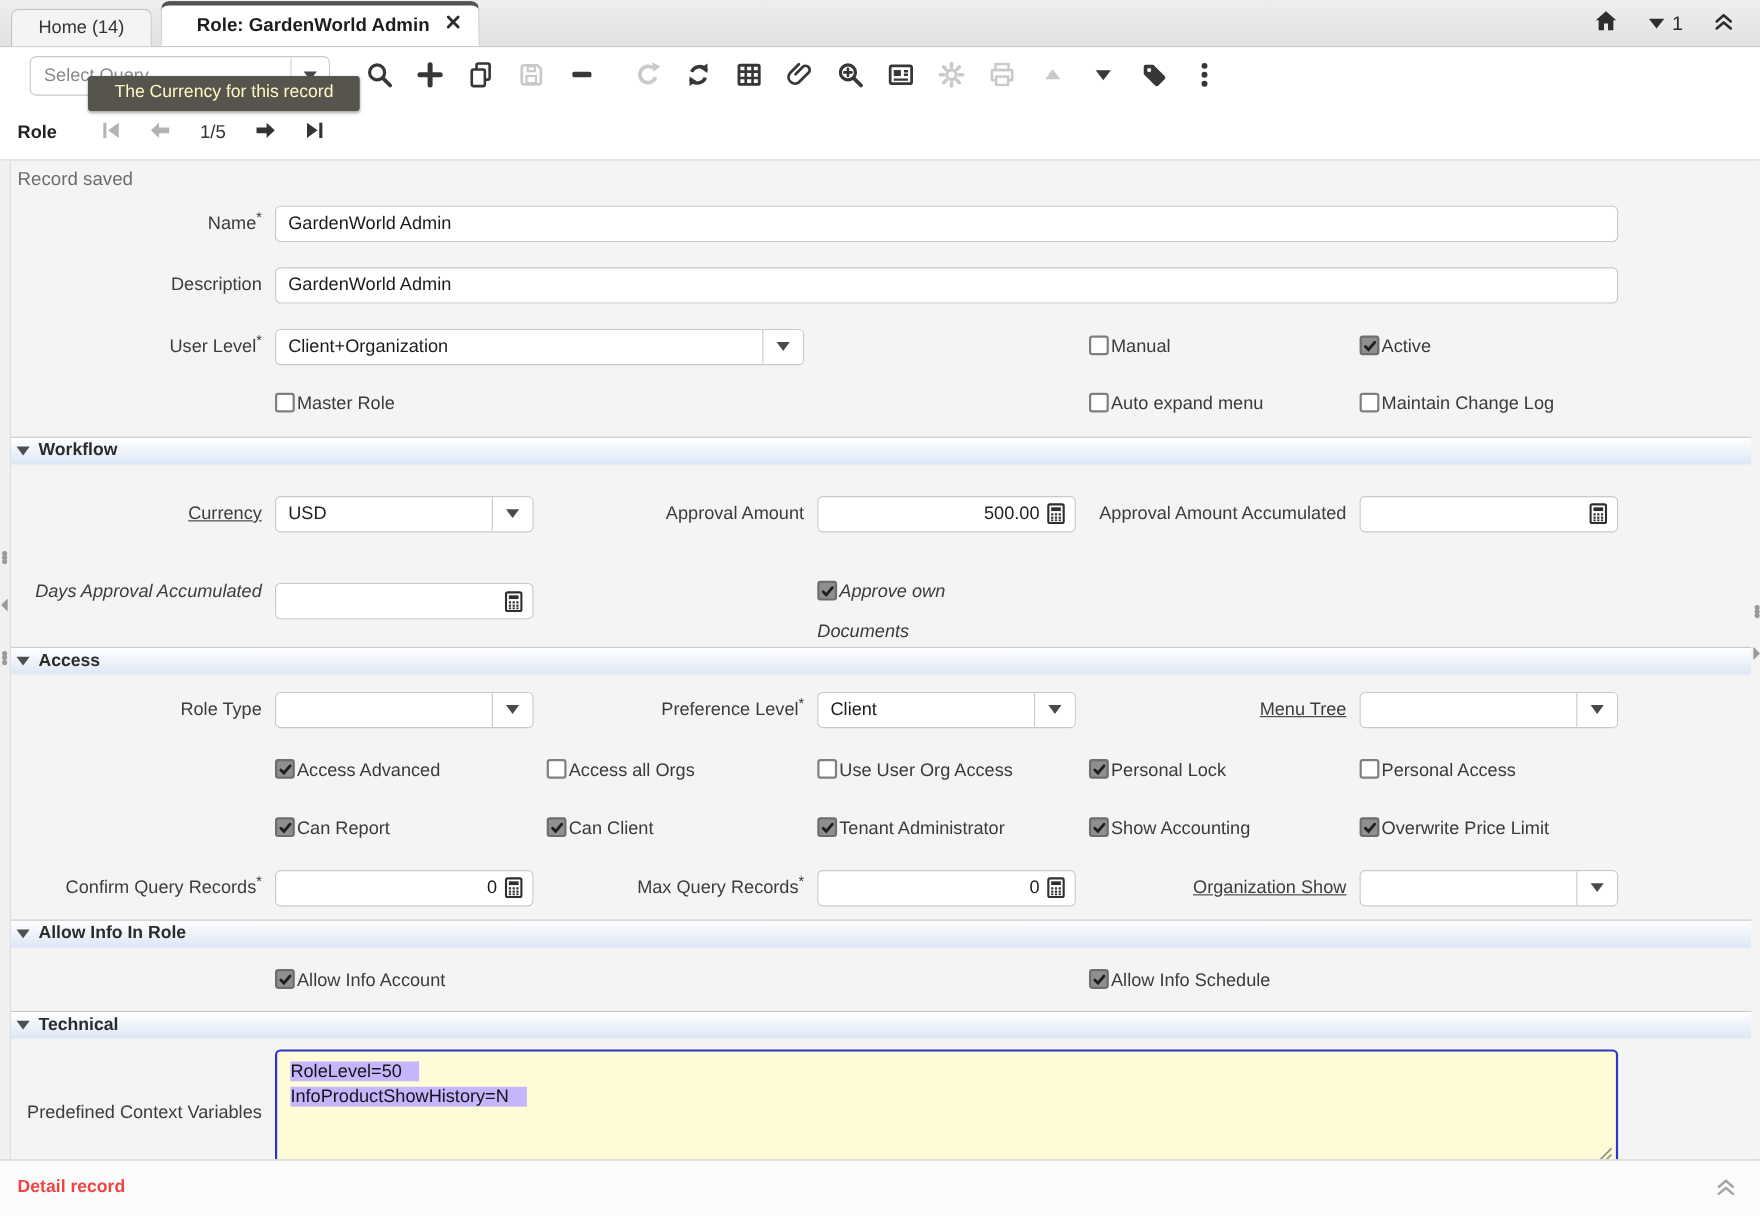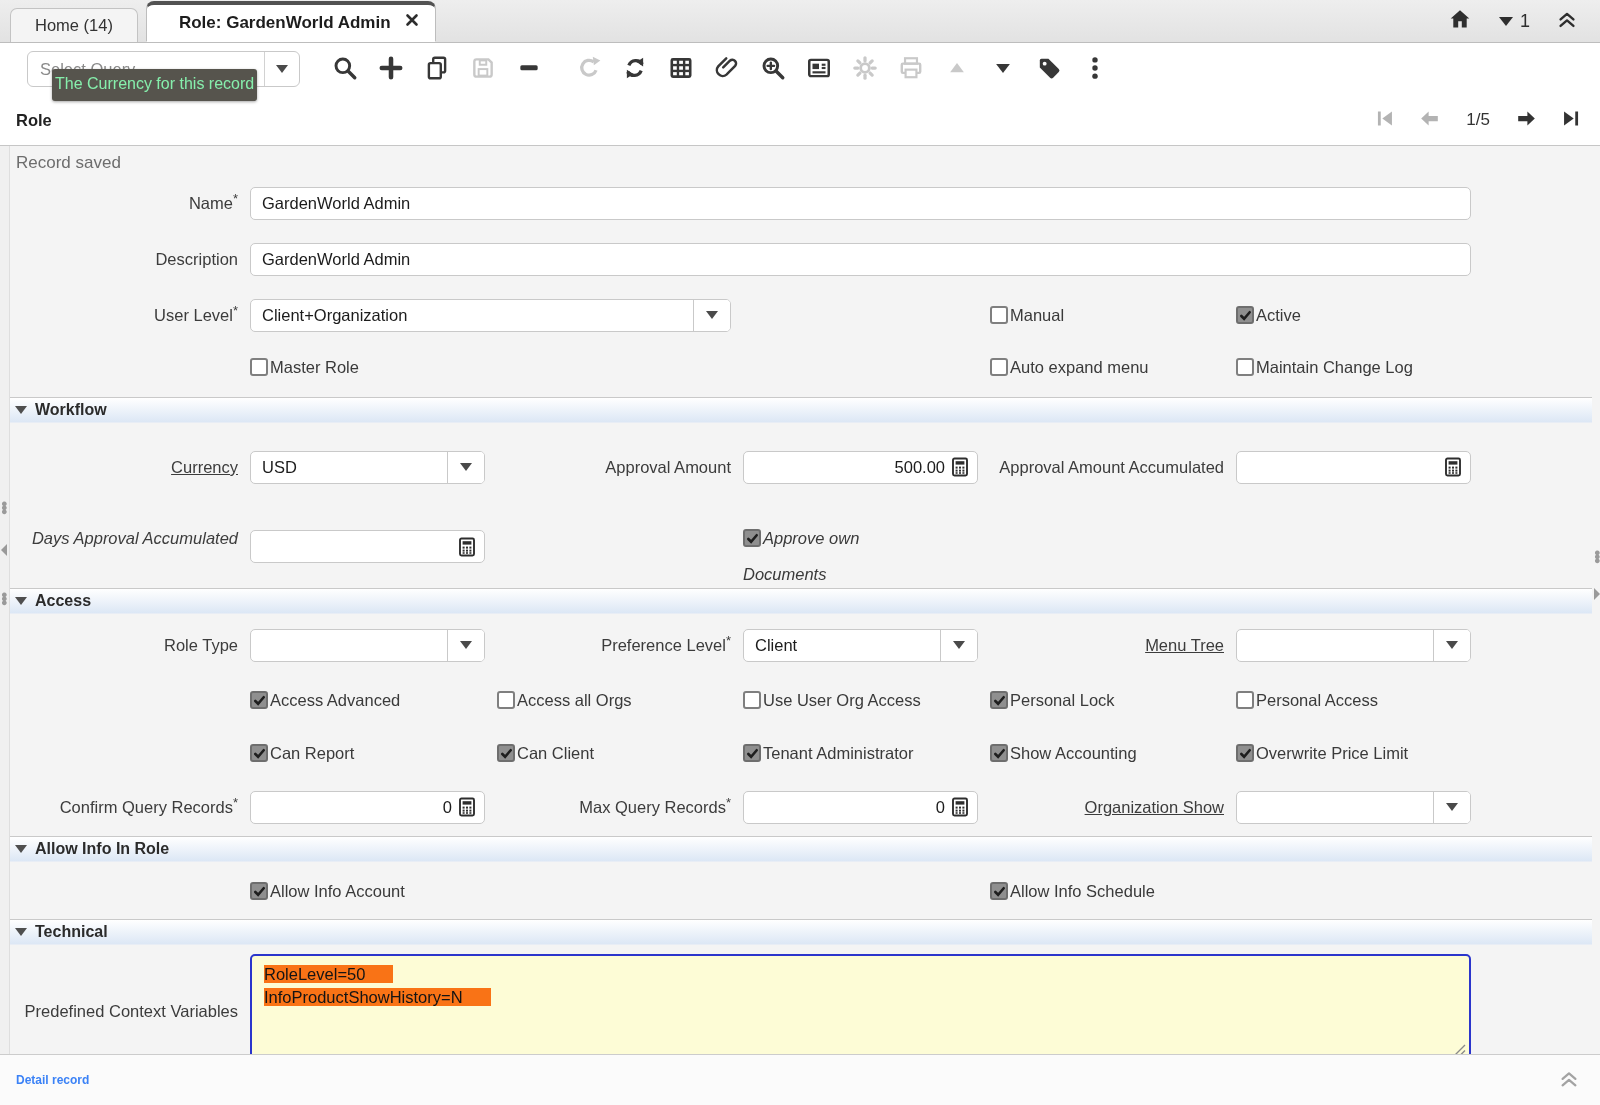--- a/index.html
+++ b/index.html
@@ -27,28 +27,28 @@
            display:flex;align-items:center;}
   .selectquery{box-sizing:border-box;margin-left:27px;width:273px;height:36px;background:#fff;
                border:1px solid #c9c9c9;border-radius:6px;display:flex;align-items:center;overflow:hidden;}
   .selectquery .sq-text{flex:1;padding:0 12px;font-size:16.5px;color:#8a8a8a;}
   .sq-btn{width:34px;height:100%;border-left:1px solid #d2d2d2;display:flex;align-items:center;justify-content:center;}
   .tools{display:flex;align-items:center;margin-left:31px;gap:19px;}
   .tbtn{width:27px;height:32px;border:none;background:transparent;padding:0;display:flex;
         align-items:center;justify-content:center;color:#373737;cursor:pointer;}
   .tbtn.off{color:#c9c9c9;cursor:default;}
   .tbtn.gapl{margin-left:14px;}
-  .tooltip{position:absolute;left:52px;top:26px;z-index:9;background:#56544d;color:#86efac;
-           font-size:16px;padding:6px 3px 8px;border-radius:3px;box-shadow:0 1px 3px rgba(0,0,0,.35);
+  .tooltip{position:absolute;left:80px;top:26px;z-index:9;background:#56544d;color:#fef9c3;
+           font-size:16px;padding:6px 24px 8px;border-radius:3px;box-shadow:0 1px 3px rgba(0,0,0,.35);
            white-space:nowrap;}
 
   
   .titlebar{position:absolute;left:0;top:95px;width:1600px;height:51px;background:#fff;
             border-bottom:1px solid #c6c6c6;box-sizing:border-box;display:flex;align-items:center;
-            justify-content:space-between;padding:0 18px 0 16px;gap:38px;}
+            padding:0 18px 0 16px;gap:38px;}
   .page-title{font-size:16.5px;font-weight:bold;color:#222;}
   .recnav{display:flex;align-items:center;gap:24px;}
   .recnav .nbtn{border:none;background:transparent;padding:0;display:flex;align-items:center;cursor:pointer;color:#333;}
   .recnav .nbtn.off{color:#b3b3b3;cursor:default;}
   .recpos{font-size:17px;color:#333;margin:0 2px;}
 
   
   .content{position:absolute;left:0;top:146px;width:1600px;height:908px;background:#f4f4f4;overflow:hidden;}
   .splitL{position:absolute;left:0;top:0;width:9px;height:100%;background:#f0f0f0;border-right:1px solid #dedede;}
   .splitR{position:absolute;right:0;top:0;width:8px;height:100%;background:#f4f4f4;}
@@ -84,28 +84,28 @@
   .cb.checked svg{display:block;}
 
   .ghead{margin-top:0;height:26px;background:linear-gradient(#ffffff,#dce7f5);
          border-top:1px solid #c9c9c9;border-bottom:1px solid #e8edf5;display:flex;align-items:center;
          padding-left:15px;font-size:16px;font-weight:bold;color:#2b2b2b;gap:8px;box-sizing:border-box;}
   .ghead .caret{width:0;height:0;border-left:6px solid transparent;border-right:6px solid transparent;
                 border-top:8px solid #4f4f4f;cursor:pointer;}
 
   .ta{box-sizing:border-box;position:relative;height:114px;background:#fdfcd6;border:2px solid #2b35cc;
       border-radius:5px;padding:7px 12px;font-size:16.5px;color:#141414;line-height:23px;cursor:text;}
-  .hl{background:#f97316;padding-right:28px;}
+  .hl{background:#c4b5fd;padding-right:16px;}
   .ta .grip-ta{position:absolute;right:3px;bottom:3px;}
 
   
   .detailbar{position:absolute;left:0;top:1054px;width:1600px;height:51px;background:#fbfbfb;
              border-top:1px solid #cccccc;box-sizing:border-box;display:flex;align-items:center;
              justify-content:space-between;padding:0 20px 0 16px;}
-  .detail-title{font-size:12px;font-weight:bold;color:#3b82f6;}
+  .detail-title{font-size:16px;font-weight:bold;color:#ef4444;}
 
   
   .r-name{margin-top:11px;} .r-desc{margin-top:20px;} .r-ulevel{margin-top:20px;}
   .r-master{margin-top:24px;height:20px;}
   .h-workflow{margin-top:20px;}
   .r-currency{margin-top:26px;}
   .r-days{margin-top:35px;height:68px;align-items:start;font-style:italic;}
   .r-days .numfld{margin-top:10px;}
   .h-access{margin-top:0;}
   .r-roletype{margin-top:13px;}

